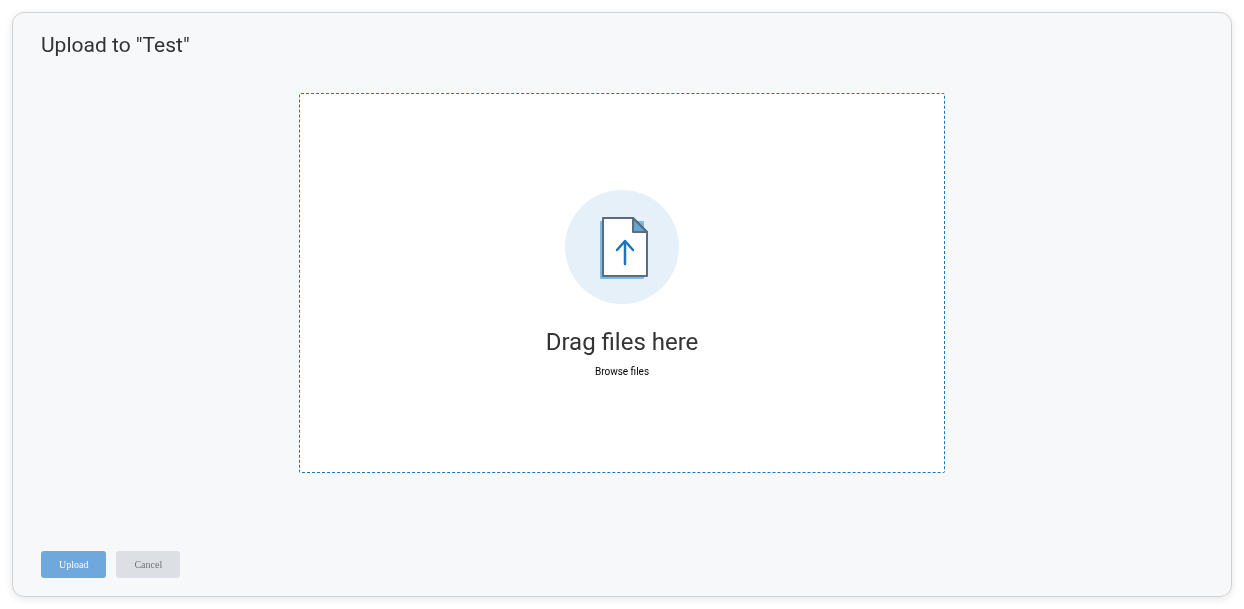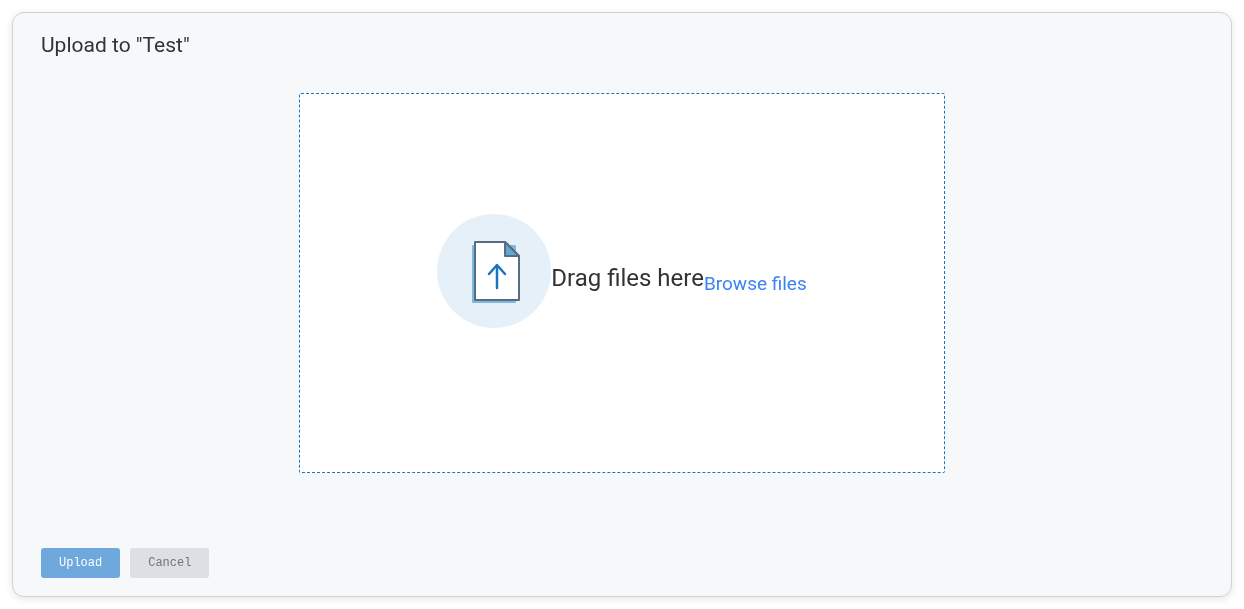--- a/index.html
+++ b/index.html
@@ -44,21 +44,21 @@
       padding-top: 26px;
     }
     
     .dropzone {
       width: 646px;
       height: 380px;
       background: #ffffff;
       border: 1px dashed #1b73c3;
       border-radius: 2px;
       display: flex;
-      flex-direction: row;
+      flex-direction: column;
       align-items: center;
       justify-content: center;
     }
     
     .icon-circle {
       width: 114px;
       height: 114px;
       background: #e6f0f8;
       border-radius: 50%;
       display: flex;
@@ -74,39 +74,39 @@
     }
     
     .drag-text {
       font-size: 24px;
       font-weight: 400;
       color: #333;
       margin-bottom: 10px;
     }
     
     .browse-link {
-      font-size: 19px;
-      color: #3b82f6;
+      font-size: 10px;
+      color: #000000;
       text-decoration: none;
       cursor: pointer;
     }
     
     .footer {
       padding: 14px 28px 18px 28px;
       display: flex;
       gap: 10px;
     }
     
     .btn {
       padding: 8px 18px;
-      font-size: 12px;
+      font-size: 10px;
       border: none;
       cursor: pointer;
       border-radius: 3px;
-      font-family: Liberation Mono, monospace;
+      font-family: Liberation Serif, serif;
     }
     
     .btn-primary {
       background: #6fa8dc;
       color: #ffffff;
     }
     
     .btn-secondary {
       background: #dcdfe3;
       color: #737373;

